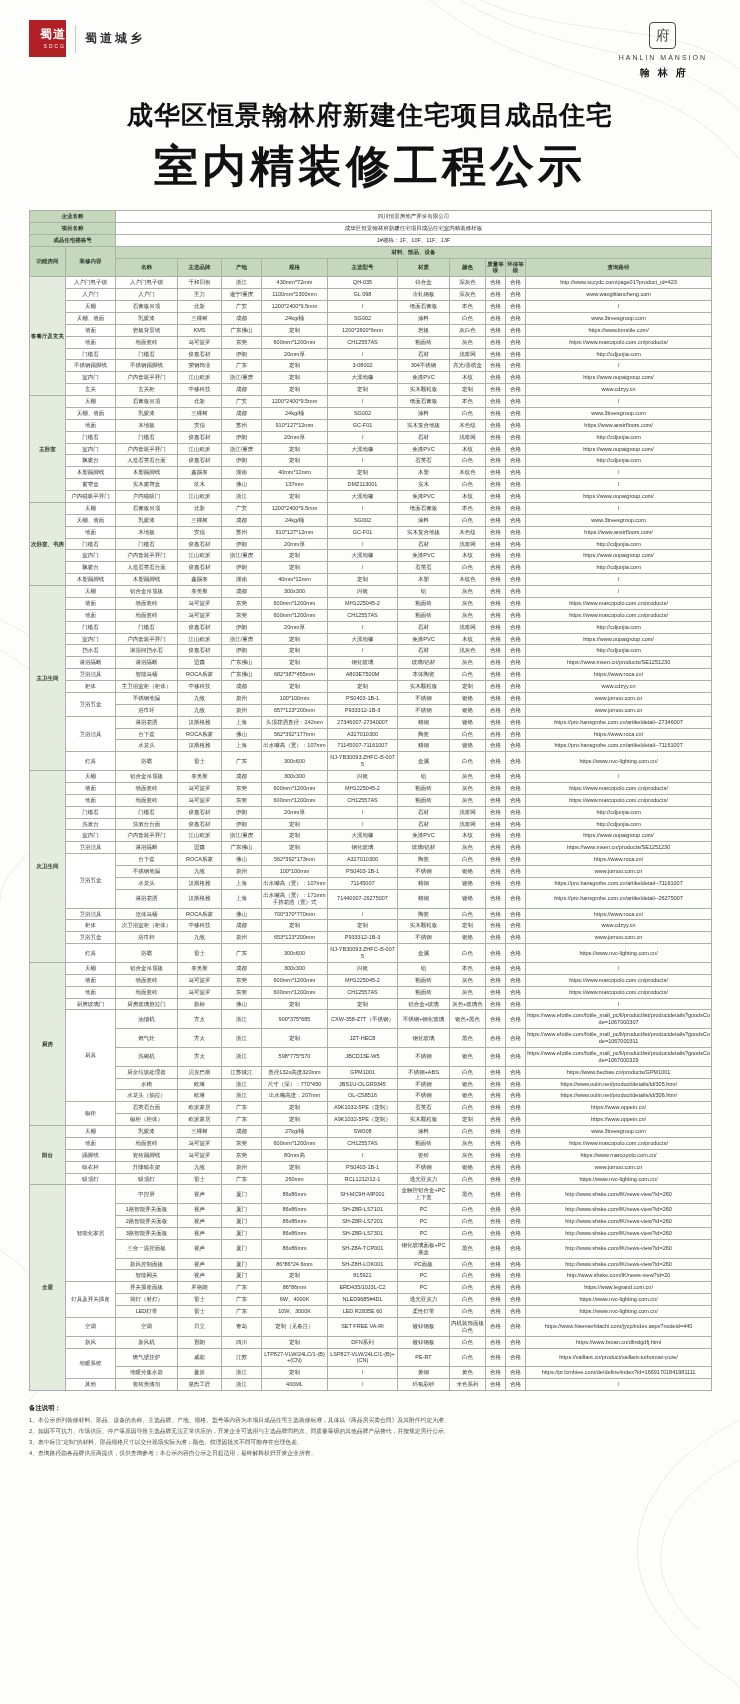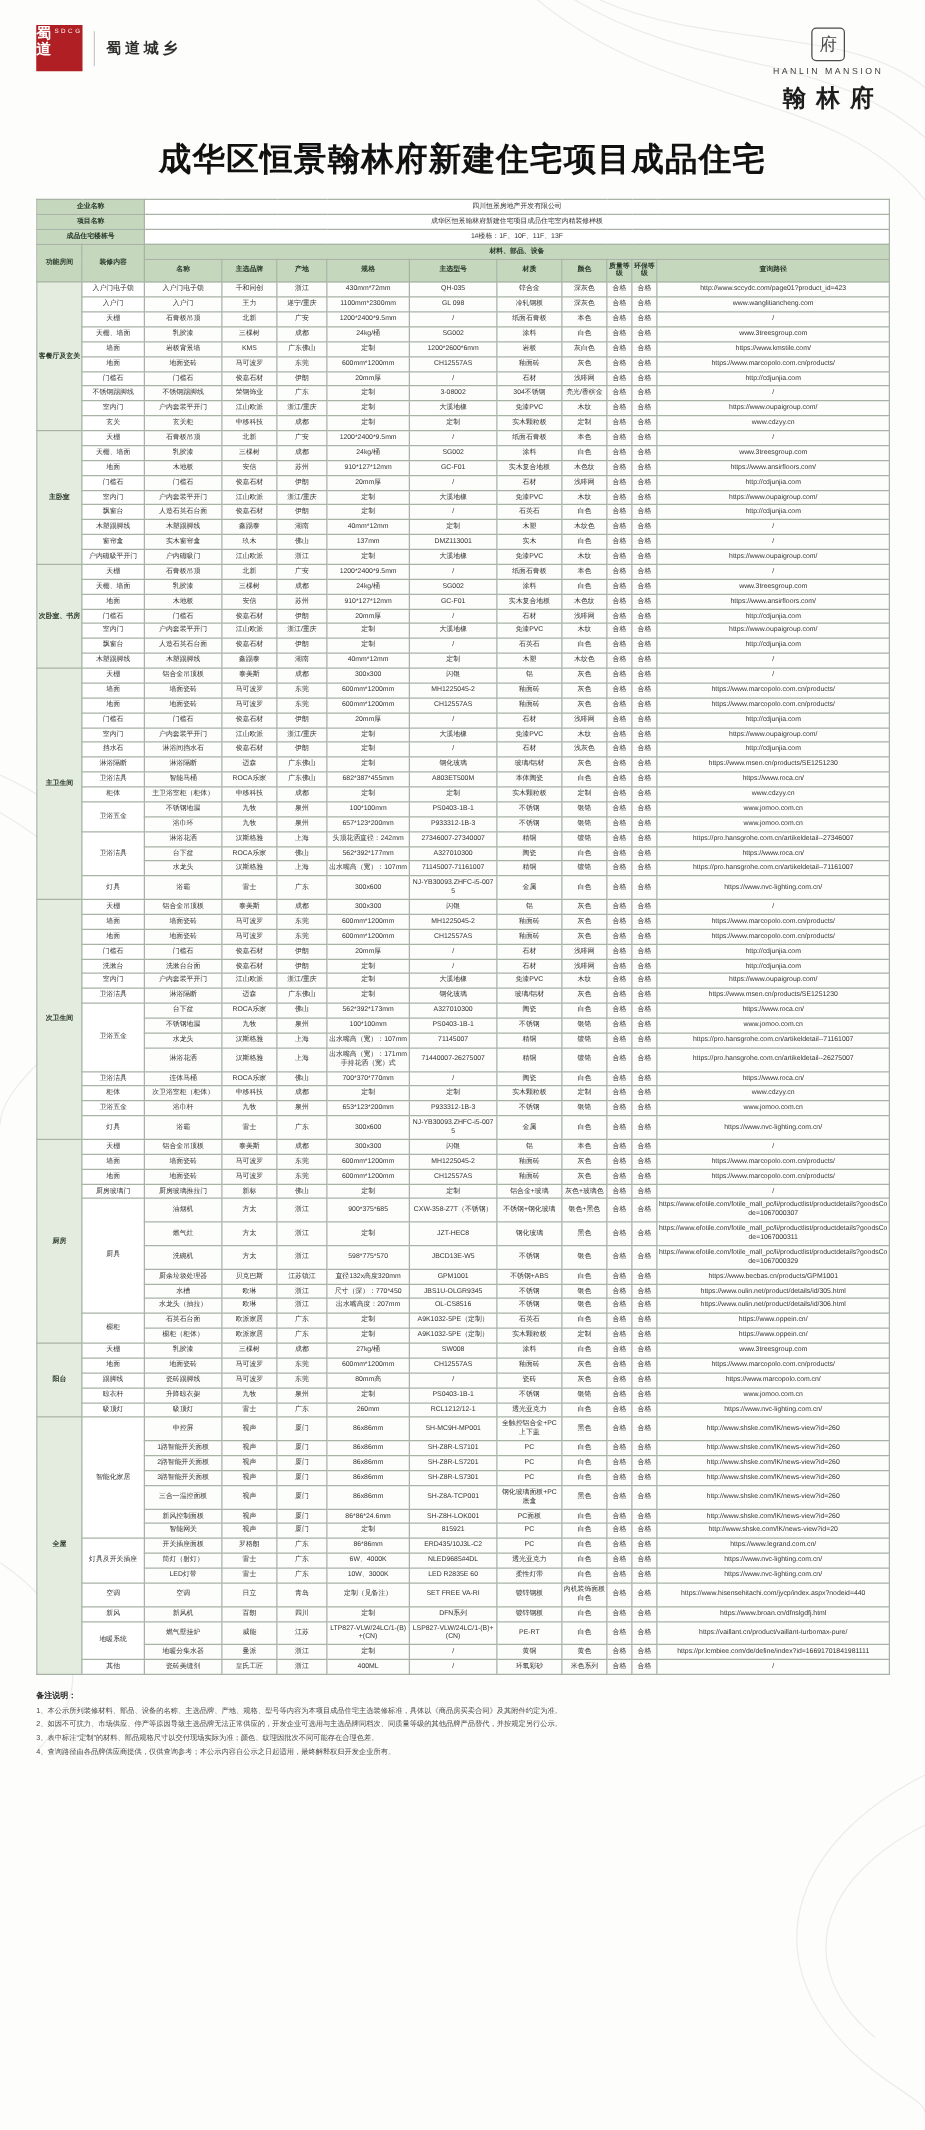--- a/index.html
+++ b/index.html
@@ -11,31 +11,31 @@
     color:#222;
   }
   .bg-decor { position:absolute; left:0; top:0; width:740px; height:1704px; pointer-events:none; }
   .page { position:relative; z-index:1; padding:20px 29px 0; }
 
   
   .topbar { display:flex; justify-content:space-between; align-items:flex-start; }
   .logo-left { display:flex; align-items:center; gap:9px; }
   .logo-box {
     width:37px; height:37px; background:var(--brand-red,#b01f24); color:#fff;
-    display:flex; flex-direction:row; align-items:flex-start; justify-content:center;
+    display:flex; flex-direction:column; align-items:flex-end; justify-content:center;
   }
   .logo-box .cn { font-size:12px; font-weight:bold; letter-spacing:1px; line-height:1.1; }
   .logo-box .en { font-size:5px; letter-spacing:2px; margin-top:2px; }
   .logo-divider { width:1px; height:28px; background:#c9c9c9; }
   .logo-name { font-size:12px; font-weight:bold; letter-spacing:3px; color:#2f2f2f; }
   .logo-right { display:flex; flex-direction:column; align-items:center; gap:5px; padding-right:4px; margin-top:2px; }
   .seal { width:27px; height:27px; border:1.2px solid #4b4b4b; border-radius:4px;
           display:flex; align-items:center; justify-content:center; font-size:14px; color:#4b4b4b; }
   .logo-right .en { font-size:7px; letter-spacing:2px; color:#3d3d3d; white-space:nowrap; }
-  .logo-right .cn { font-size:19px; font-weight:bold; letter-spacing:8px; text-indent:8px; color:#1d1d1d; }
+  .logo-right .cn { font-size:10px; font-weight:bold; letter-spacing:8px; text-indent:8px; color:#1d1d1d; }
 
   
   .title-block { text-align:center; margin-top:18px; }
   .title-1 { font-size:26px; font-weight:bold; letter-spacing:1px; color:#111; }
   .title-2 { font-size:44px; font-weight:bold; letter-spacing:4px; color:#111; margin-top:4px; }
 
   
   table { width:682px; margin:14px auto 0; border-collapse:collapse; table-layout:fixed; }
   td {
     border:1px solid #a8b3a6; font-size:5.5px; line-height:1.25;
@@ -81,20 +81,21 @@
     </div>
     <div class="logo-right">
       <div class="seal">府</div>
       <div class="en">HANLIN MANSION</div>
       <div class="cn">翰林府</div>
     </div>
   </div>
 
   <div class="title-block">
     <div class="title-1">成华区恒景翰林府新建住宅项目成品住宅</div>
+    <div class="title-2">室内精装修工程公示</div>
   </div>
 
   <table>
       <colgroup>
         <col style="width:36px">
         <col style="width:50px">
         <col style="width:62px">
         <col style="width:44px">
         <col style="width:40px">
         <col style="width:66px">

